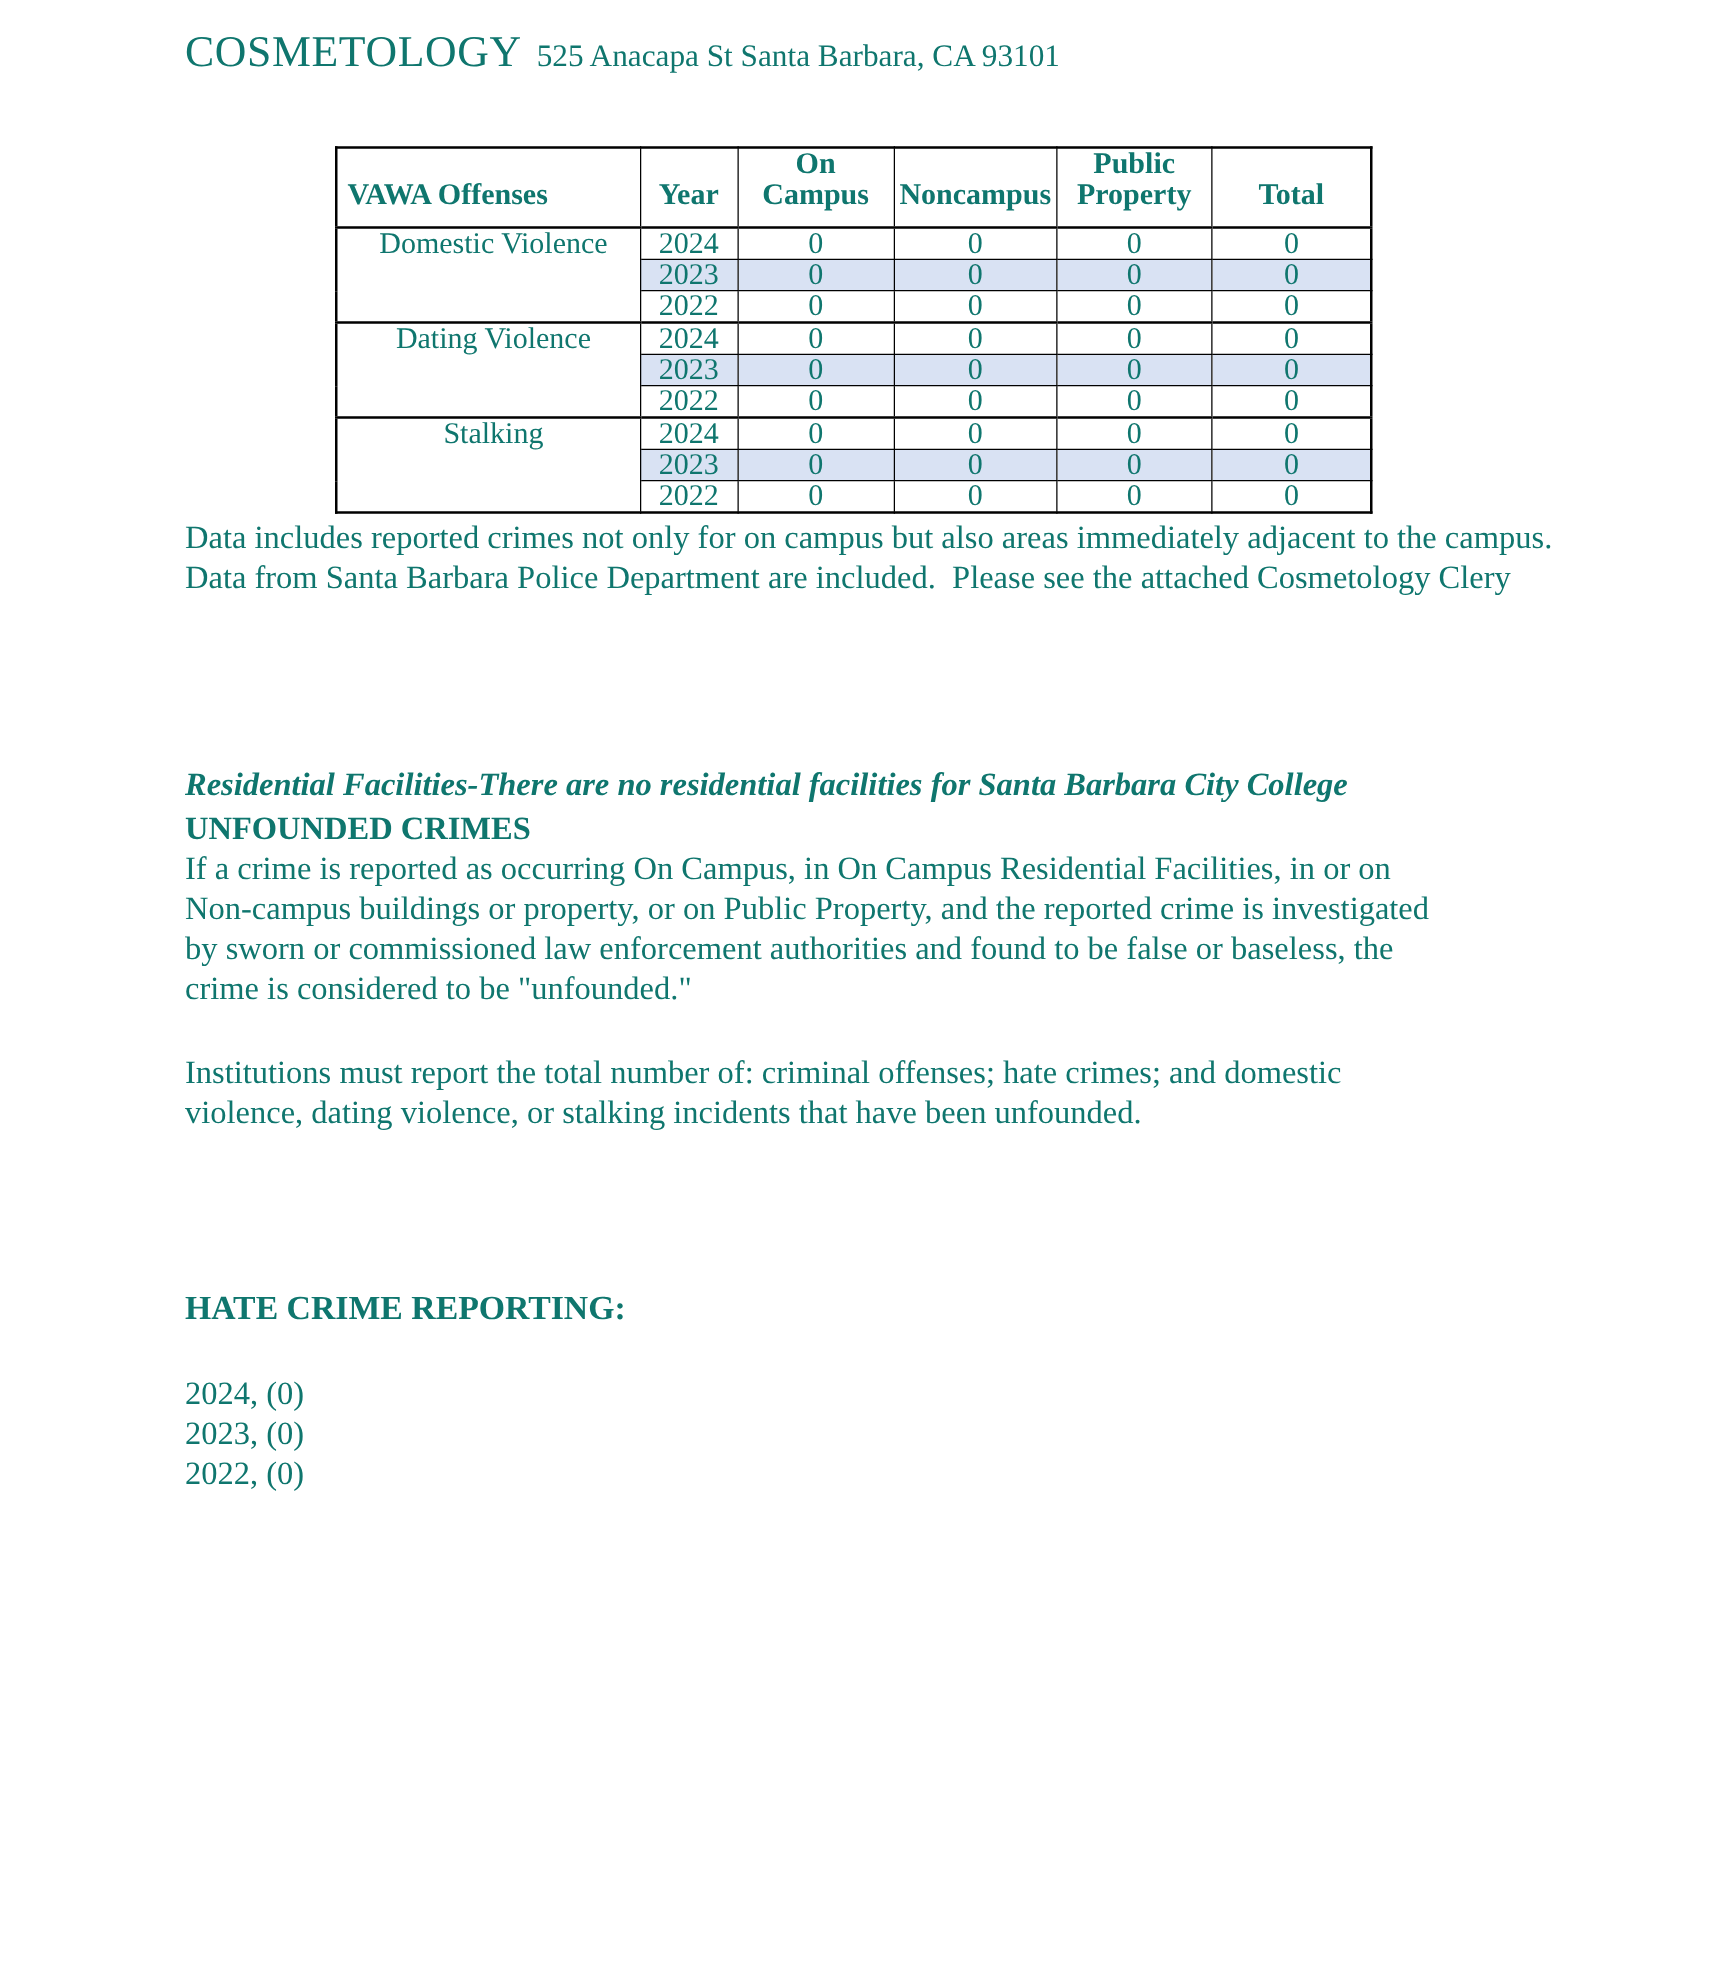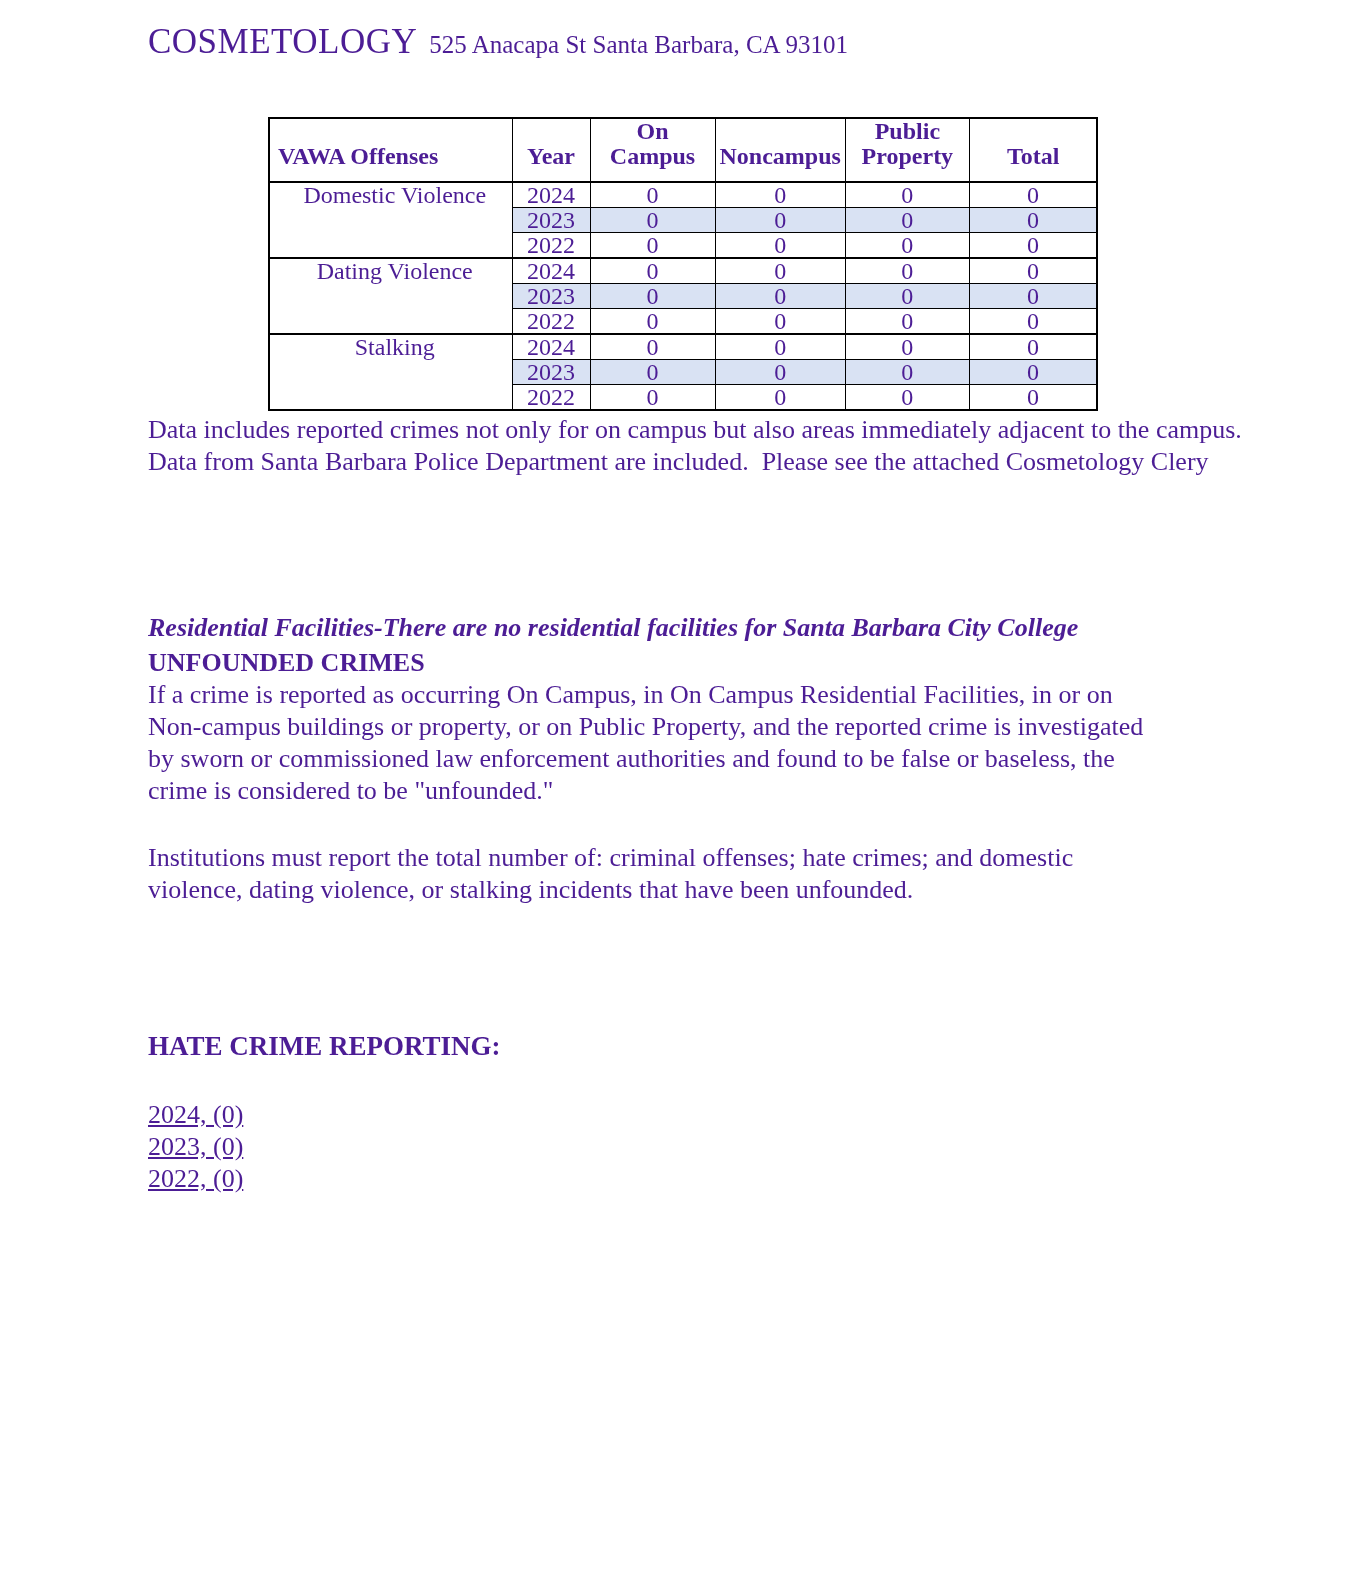--- a/index.html
+++ b/index.html
@@ -3,21 +3,21 @@
 <meta charset="utf-8">
 <style>
   html, body { margin: 0; padding: 0; }
   body { background: #fff; }
   .page {
     position: relative;
     width: 1370px;
     height: 1588px;
     background: #ffffff;
     font-family: "Liberation Serif", serif;
-    color: #4c1d95;
+    color: #0f766e;
     overflow: hidden;
   }
 
   
   .doc-title {
     position: absolute;
     left: 148px;
     top: 22px;
     white-space: nowrap;
   }
@@ -68,21 +68,21 @@
   
   .text-block { position: absolute; left: 148px; font-size: 26px; line-height: 32px; }
   .text-block .line { white-space: pre; }
   .data-note       { top: 414px; }
   .residential     { top: 612px; font-style: italic; font-weight: bold; }
   .unfounded-head  { top: 647px; font-weight: bold; }
   .unfounded-def   { top: 679px; }
   .reporting-note  { top: 842px; }
   .statement       { top: 938px; font-weight: bold; }
   .hate-head       { top: 1030px; font-weight: bold; font-size: 27px; }
-  .hate-years      { top: 1099px; text-decoration: underline; }
+  .hate-years      { top: 1099px; }
 </style>
 </head>
 <body>
 
 <div class="page">
 
   <div class="doc-title">
     <span class="title-main">COSMETOLOGY</span><span class="title-address">525 Anacapa St Santa Barbara, CA 93101</span>
   </div>
 

